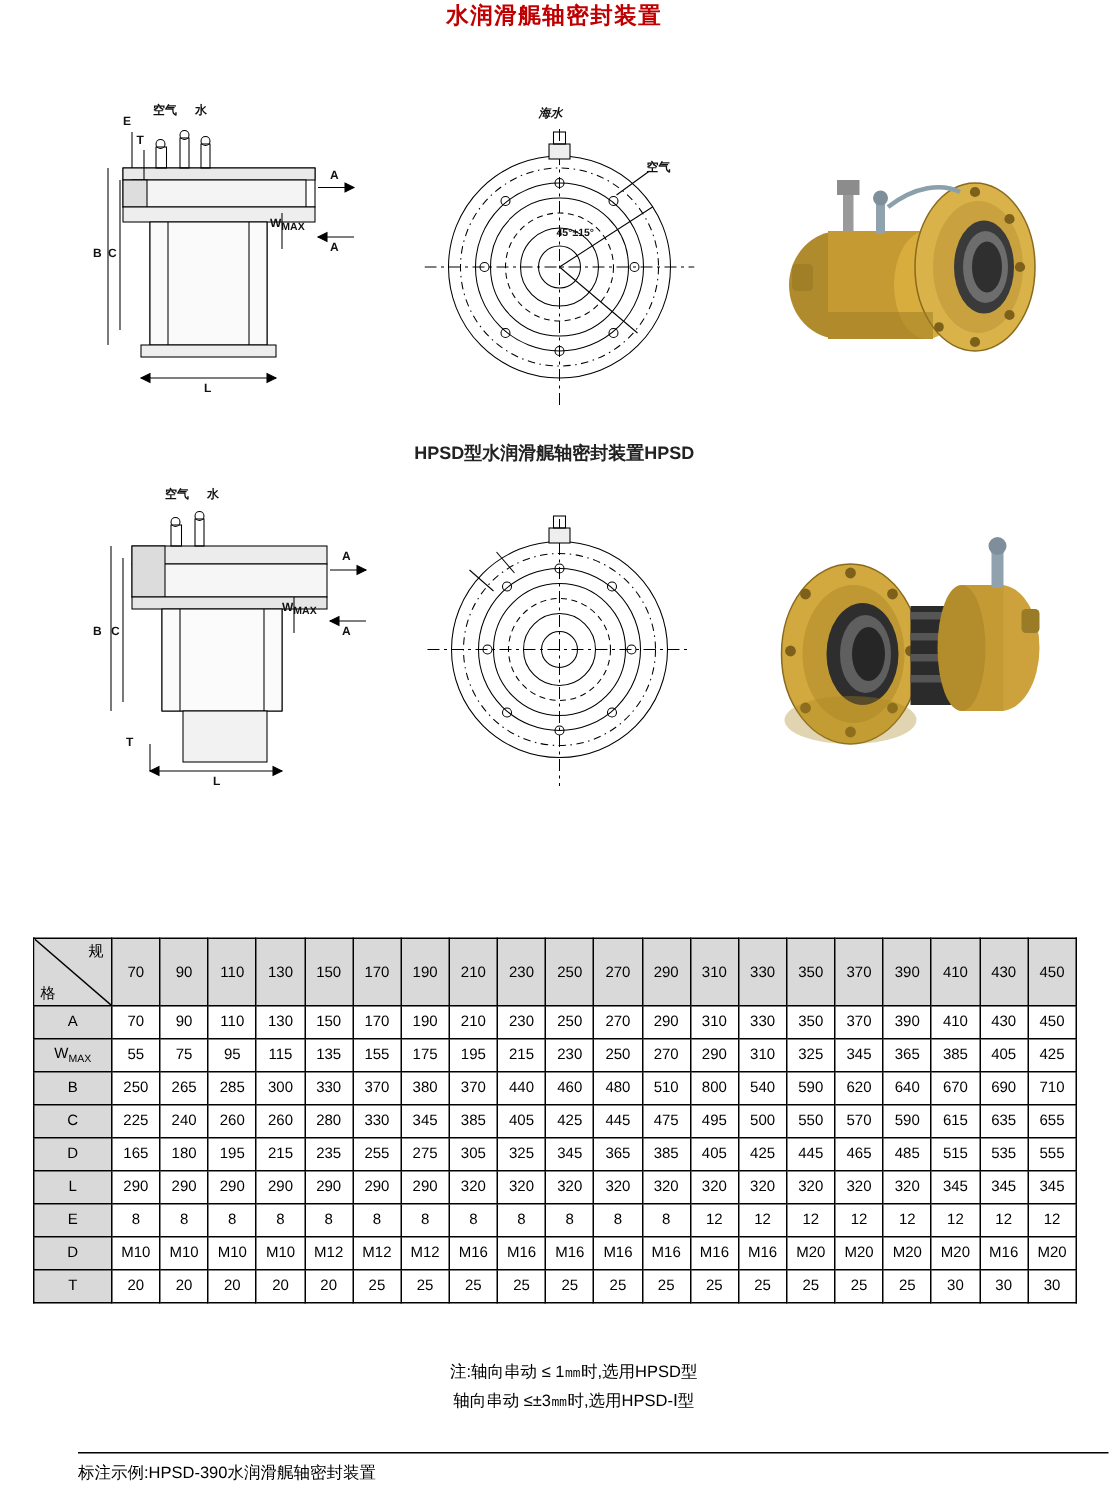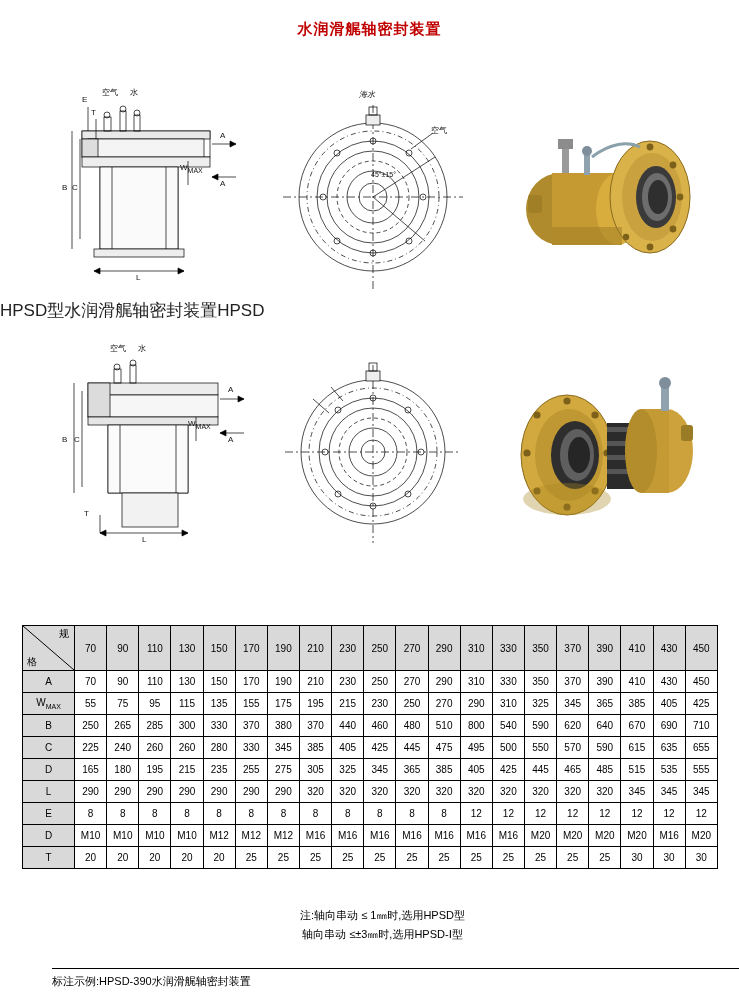--- a/index.html
+++ b/index.html
@@ -13,35 +13,36 @@
     position: relative;
     font-family: "Liberation Sans", sans-serif;
     color: #000;
     overflow: hidden;
   }
   .page-title {
     text-align: center;
     color: #c00000;
     font-size: 15px;
     font-weight: bold;
-    padding-top: 20px;
+    padding-top: 1px;
     letter-spacing: 1px;
   }
 
   
   .figure-row {
     position: relative;
     width: 739px;
     height: 210px;
+    font-weight: bold;
   }
   .fig-caption {
-    text-align: left;
-    font-size: 17px;
+    text-align: center;
+    font-size: 12px;
     color: #222;
-    margin-top: 6px;
+    margin-top: 20px;
   }
   .drawing {
     position: absolute;
     top: 0;
   }
 
   
   .lbl {
     position: absolute;
     font-size: 8px;

